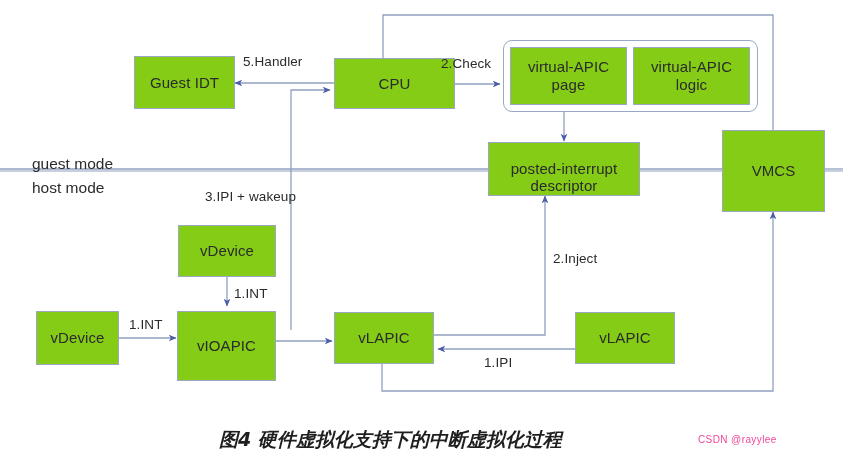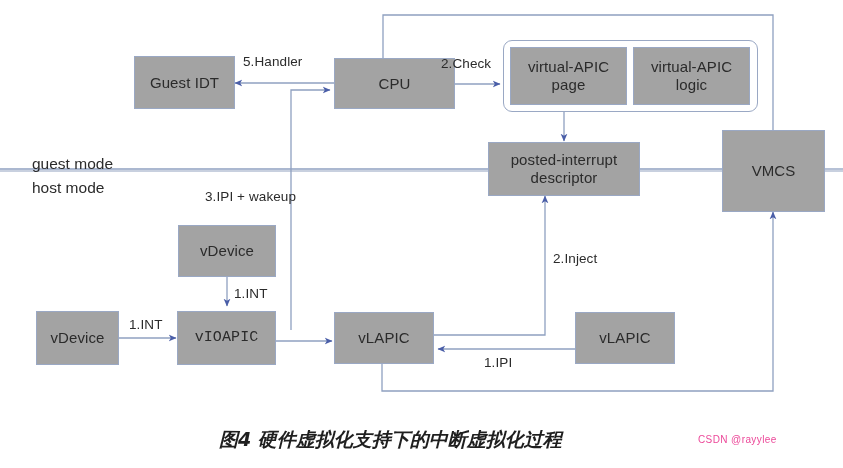--- a/index.html
+++ b/index.html
@@ -22,21 +22,21 @@
     position: absolute;
     left: 0;
     top: 0;
     width: 843px;
     height: 468px;
   }
   .node {
     position: absolute;
     box-sizing: border-box;
     border: 1.3px solid #9aa8c4;
-    background: #a3a3a3;
+    background: #84cc16;
     color: #2b2b2b;
     display: flex;
     align-items: center;
     justify-content: center;
     text-align: center;
     line-height: 1.18;
     font-size: 15px;
     letter-spacing: 0.1px;
   }
   .node-group {
@@ -133,38 +133,38 @@
   <div class="node" style="left:510px; top:47px; width:117px; height:58px; flex-direction:column;">
     <span>virtual-APIC</span>
     <span>page</span>
   </div>
 
   <div class="node" style="left:633px; top:47px; width:117px; height:58px; flex-direction:column;">
     <span>virtual-APIC</span>
     <span>logic</span>
   </div>
 
-  <div class="node" style="left:488px; top:142px; width:152px; height:54px; flex-direction:column;">
+  <div class="node" style="left:488px; top:142px; width:152px; height:54px; flex-direction:column;justify-content:flex-end;">
     <span>posted-interrupt</span>
     <span>descriptor</span>
   </div>
 
   <div class="node" style="left:722px; top:130px; width:103px; height:82px;text-align:right;">
     <span>VMCS</span>
   </div>
 
   <div class="node" style="left:178px; top:225px; width:98px; height:52px;">
     <span>vDevice</span>
   </div>
 
   <div class="node" style="left:36px; top:311px; width:83px; height:54px;">
     <span>vDevice</span>
   </div>
 
-  <div class="node" style="left:177px; top:311px; width:99px; height:54px;font-family:Liberation Mono, monospace;">
+  <div class="node" style="left:177px; top:311px; width:99px; height:70px;">
     <span>vIOAPIC</span>
   </div>
 
   <div class="node" style="left:334px; top:312px; width:100px; height:52px;">
     <span>vLAPIC</span>
   </div>
 
   <div class="node" style="left:575px; top:312px; width:100px; height:52px;">
     <span>vLAPIC</span>
   </div>

